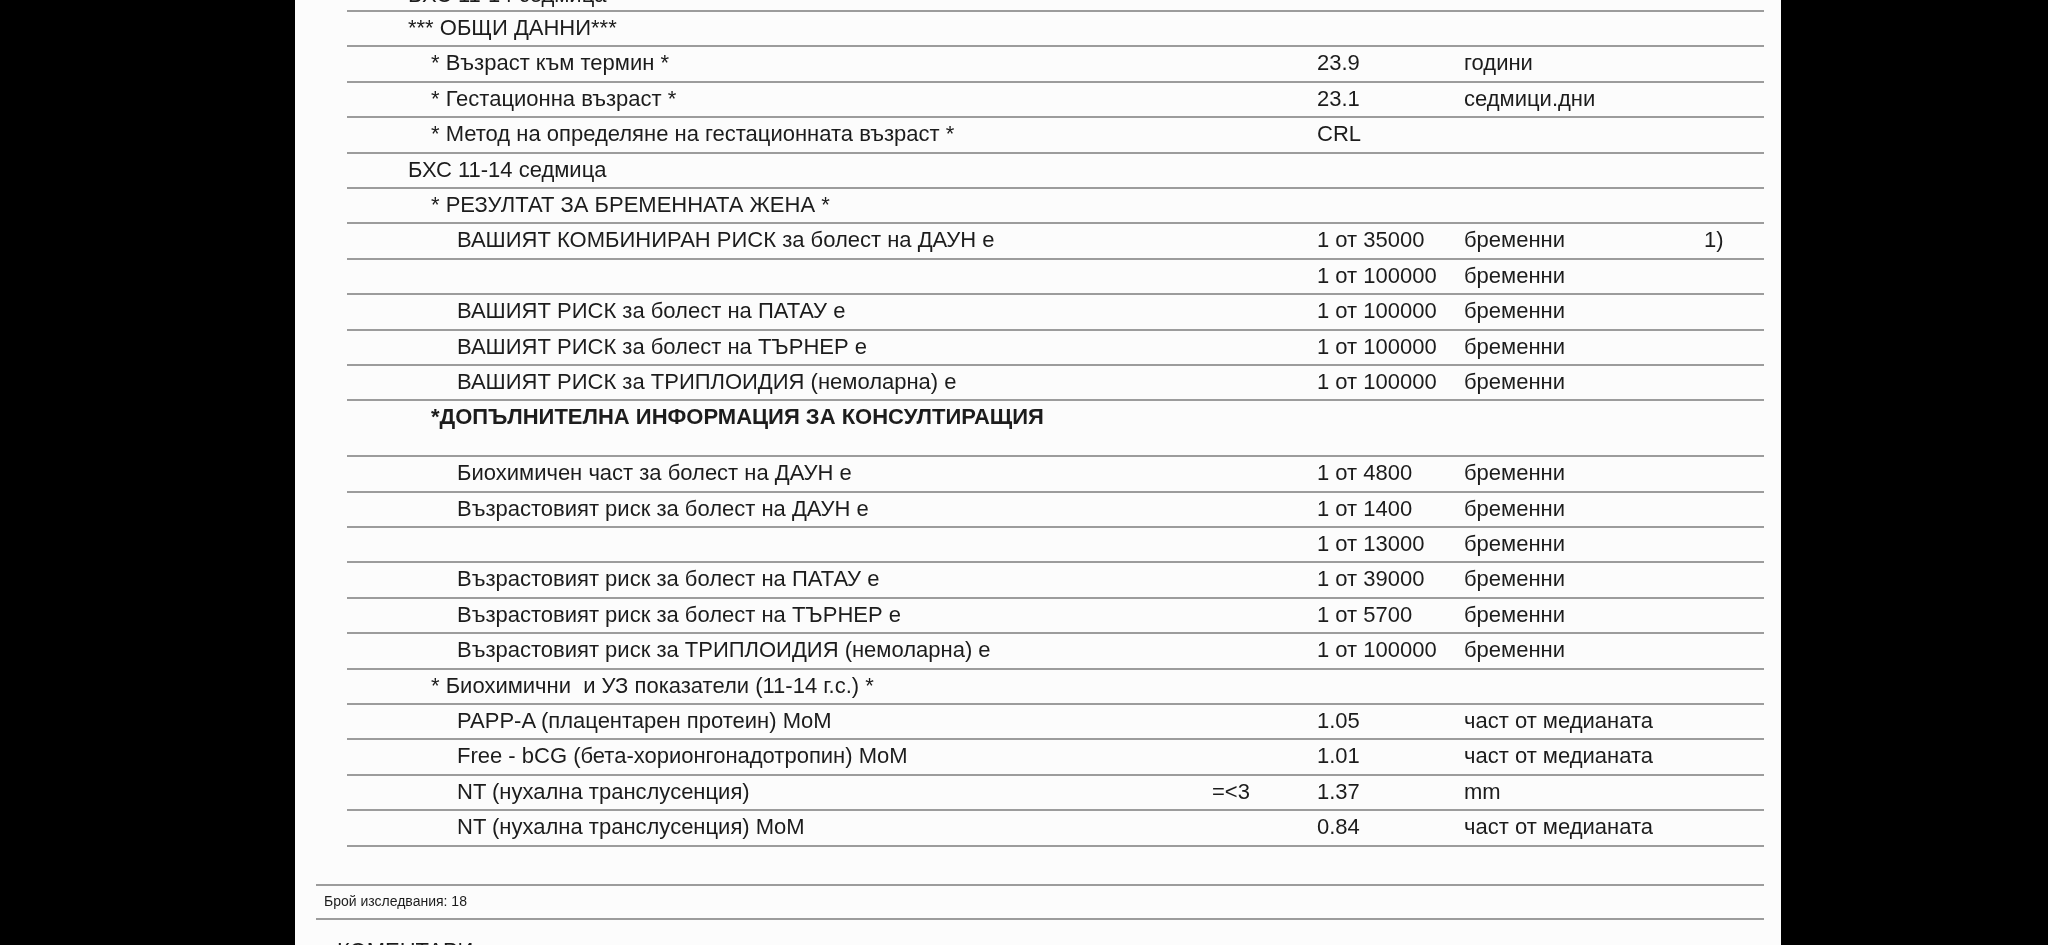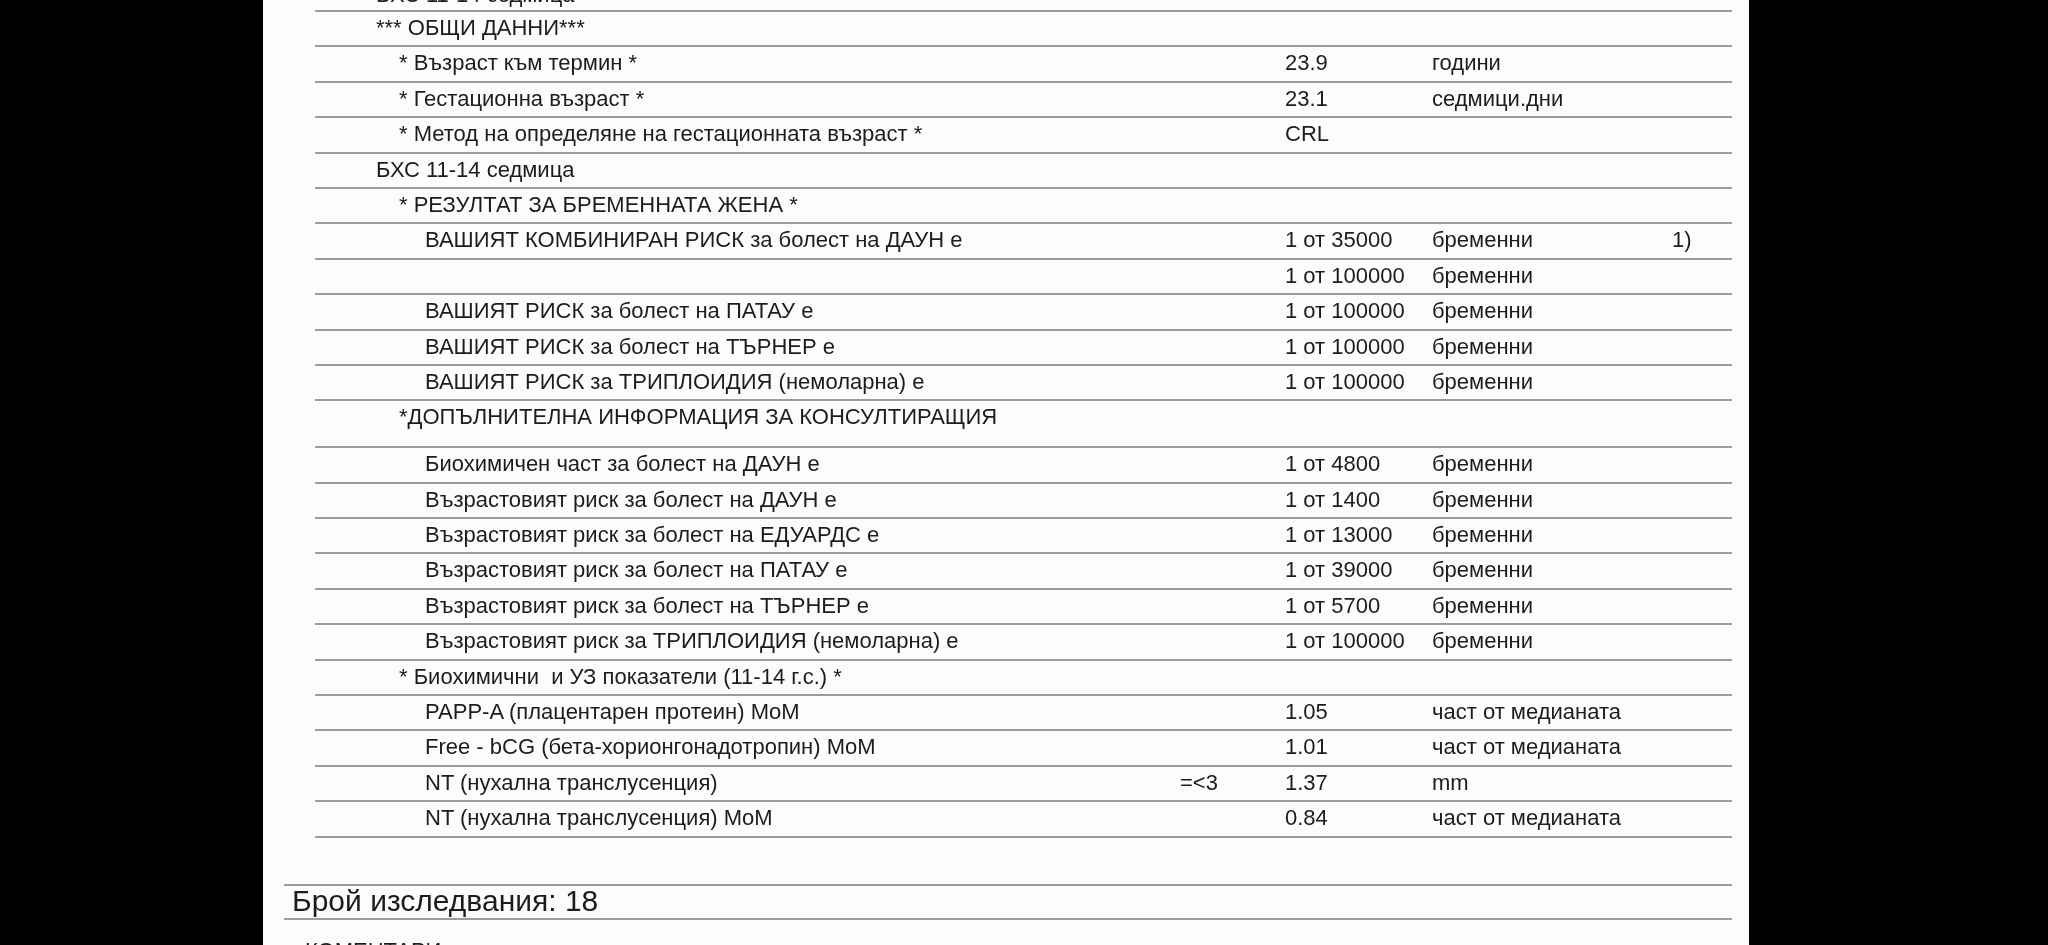--- a/index.html
+++ b/index.html
@@ -2,48 +2,48 @@
 <html><head>
 <meta charset="utf-8">
 <style>
   html,body{margin:0;padding:0;}
   body{
     width:2048px;height:945px;background:#000;overflow:hidden;
     font-family:"Liberation Sans", sans-serif;
     --page:#fcfcfc; --line:#9c9c9c; --text:#1c1c1c;
   }
   .page{
-    position:absolute;left:263px;top:0;width:1486px;height:945px;
+    position:absolute;left:295px;top:0;width:1486px;height:945px;
     background:var(--page);overflow:hidden;
   }
   .report-table{position:absolute;left:52px;top:0;width:1417px;}
   .row{position:relative;}
   .row.normal{height:35.4px;}
-  .row.tall{height:47px;}
+  .row.tall{height:56px;font-weight:bold;}
   .row.clip{height:10px;overflow:hidden;}
   .divider{position:absolute;top:0;left:0;width:100%;height:2px;background:var(--line);}
   .divider-final{width:100%;height:2px;background:var(--line);}
   .cell{
     position:absolute;top:0;white-space:pre;color:var(--text);
     font-size:22px;line-height:35.4px;
   }
   .row.clip .cell{top:-23px;}
   .i1{left:61px;}
   .i2{left:84px;}
   .i3{left:110px;}
   .constraint{left:865px;}
   .val{left:970px;}
   .unit{left:1117px;}
   .note{left:1357px;}
   .footer-line{position:absolute;left:21px;width:1448px;height:2px;background:var(--line);}
   .fl1{top:884px;}
   .fl2{top:918px;}
   .count-text{
     position:absolute;left:29px;top:884px;height:34px;line-height:34px;
-    font-size:30px;color:var(--text);white-space:pre;
+    font-size:14px;color:var(--text);white-space:pre;
   }
   .comments-text{
     position:absolute;left:42px;top:938px;font-size:22px;line-height:26px;
     color:var(--text);white-space:pre;
   }
 </style>
 </head>
 <body style="--page: #fcfcfc; --line: #9c9c9c; --text: #1c1c1c; background: rgb(0, 0, 0);">
 
 <div class="page">
@@ -121,21 +121,20 @@
         <span class="cell unit">бременни</span>
       </div>
       <div class="row normal">
         <div class="divider"></div>
         <span class="cell lbl i3">Възрастовият риск за болест на ДАУН е</span>
         <span class="cell val">1 от 1400</span>
         <span class="cell unit">бременни</span>
       </div>
       <div class="row normal">
         <div class="divider"></div>
-        <span class="cell lbl i3">Възрастовият риск за болест на ЕДУАРДС е</span>
         <span class="cell val">1 от 13000</span>
         <span class="cell unit">бременни</span>
       </div>
       <div class="row normal">
         <div class="divider"></div>
         <span class="cell lbl i3">Възрастовият риск за болест на ПАТАУ е</span>
         <span class="cell val">1 от 39000</span>
         <span class="cell unit">бременни</span>
       </div>
       <div class="row normal">

